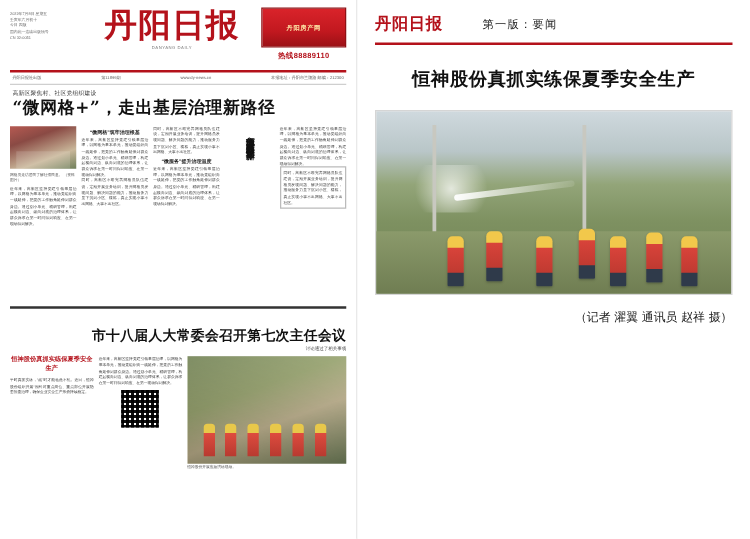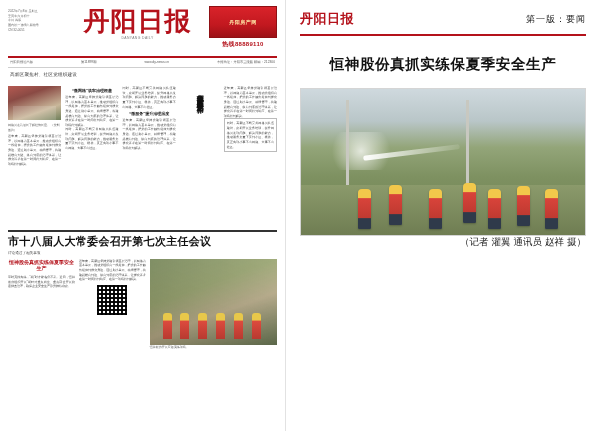--- a/index.html
+++ b/index.html
@@ -191,21 +191,22 @@
   .boxed {
     border: 1px solid #bbb;
     padding: 2px;
     margin-bottom: 3px;
   }
 
   
   .lead2 {
     border-top: 2px solid #333;
     margin-top: 4px;
-    padding-top: 4px;
+    padding-top: 16px;
+    text-align: right;
   }
   .lead2-title {
     font-family: "DejaVu Serif", "Liberation Serif", serif;
     font-size: 11px;
     font-weight: bold;
     color: #111;
     letter-spacing: 0.3px;
     line-height: 1.15;
   }
   .lead2-sub {
@@ -275,21 +276,21 @@
   .r-logo {
     font-family: "DejaVu Serif", "Liberation Serif", serif;
     font-weight: bold;
     font-size: 13px;
     color: #b4121b;
     letter-spacing: 0.5px;
     width: 86px;
   }
   .r-section {
     flex: 1;
-    text-align: right;
+    text-align: left;
     font-size: 9px;
     color: #222;
     letter-spacing: 1px;
     font-family: Liberation Serif, serif;
   }
   .r-date {
     width: 90px;
     text-align: right;
     font-size: 9px;
     color: #333;
@@ -357,20 +358,21 @@
   .r-body {
     margin-top: 14px;
     font-size: 9.6px;
     line-height: 1.95;
     color: #1d1d1d;
     text-align: justify;
     text-indent: 2em;
     font-family: "DejaVu Serif", "Liberation Serif", serif;
   }
   .r-byline {
+    margin-top: 12px;
     text-align: right;
     font-size: 9.5px;
     color: #222;
     font-family: "DejaVu Serif", "Liberation Serif", serif;
   }
 </style>
 </head>
 <body>
 
 <div class="page">
@@ -397,20 +399,21 @@
 
     <div class="infostrip">
       <span>丹阳日报社出版</span>
       <span>第11899期</span>
       <span>www.dy-news.cn</span>
       <span>本报地址：丹阳市兰陵路 邮编：212300</span>
     </div>
 
     <div class="lead">
       <div class="lead-kicker">高新区聚焦村、社区党组织建设</div>
+      <div class="lead-title">“微网格+”，走出基层治理新路径</div>
     </div>
 
     <div class="cols">
       <div class="col">
         <div class="photo people"></div>
         <div class="cap">网格员走访居民了解社情民意。 （资料图片）</div>
         <div class="txt">近年来，高新区坚持党建引领基层治理，以网格为基本单元，推动党组织向一线延伸，把党的工作触角延伸到群众身边。通过划小单元、精细管理，构建起横向到边、纵向到底的治理体系，让群众诉求在第一时间得到响应、在第一现场得到解决。</div>
       </div>
       <div class="col">
         <div class="subhead">“微网格”筑牢治理根基</div>

